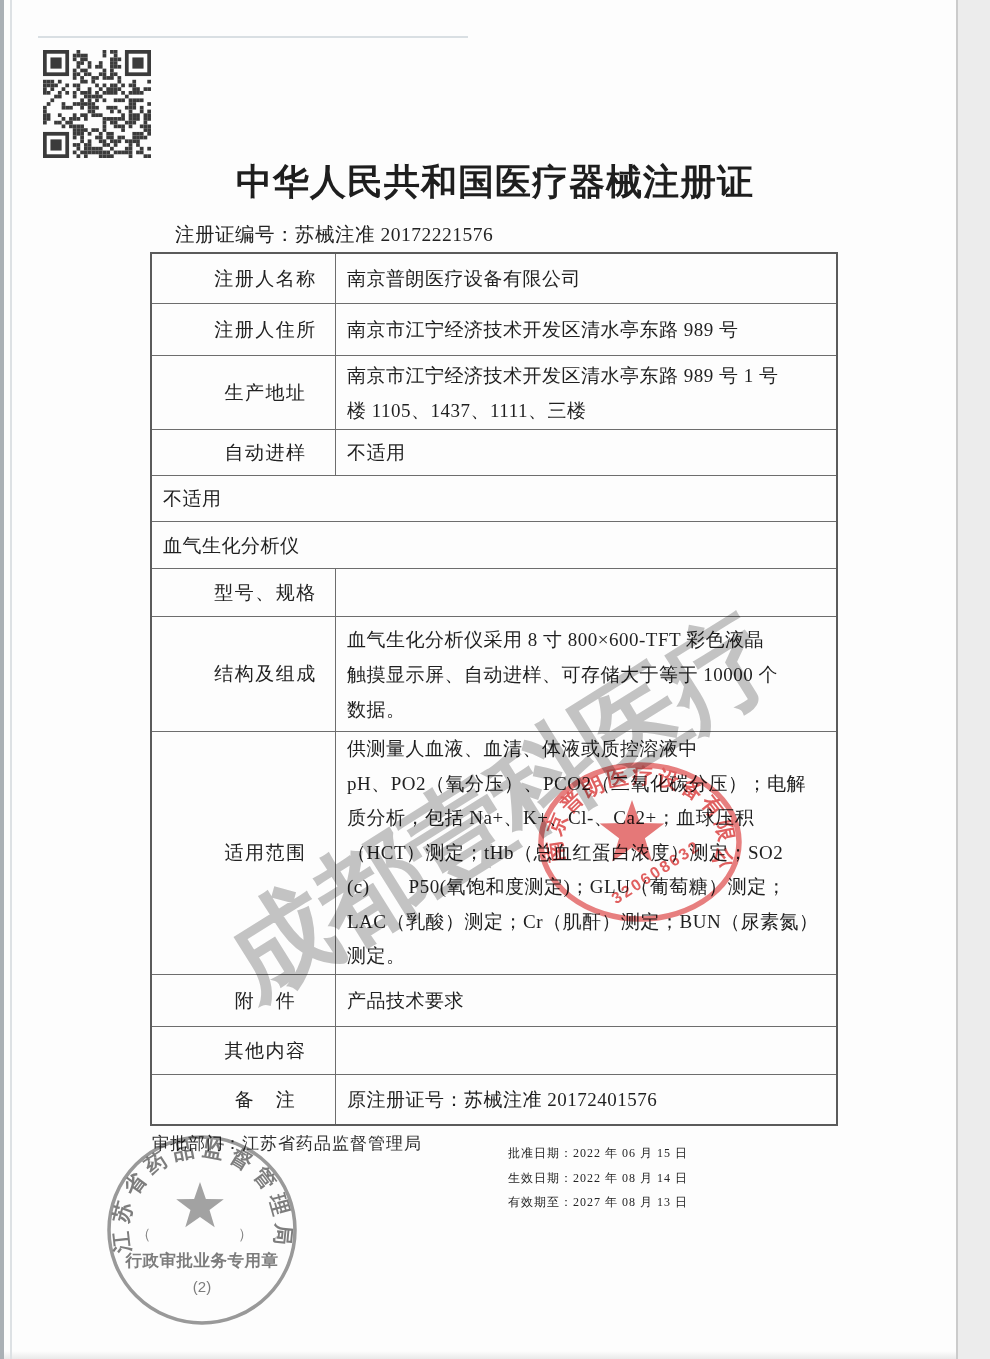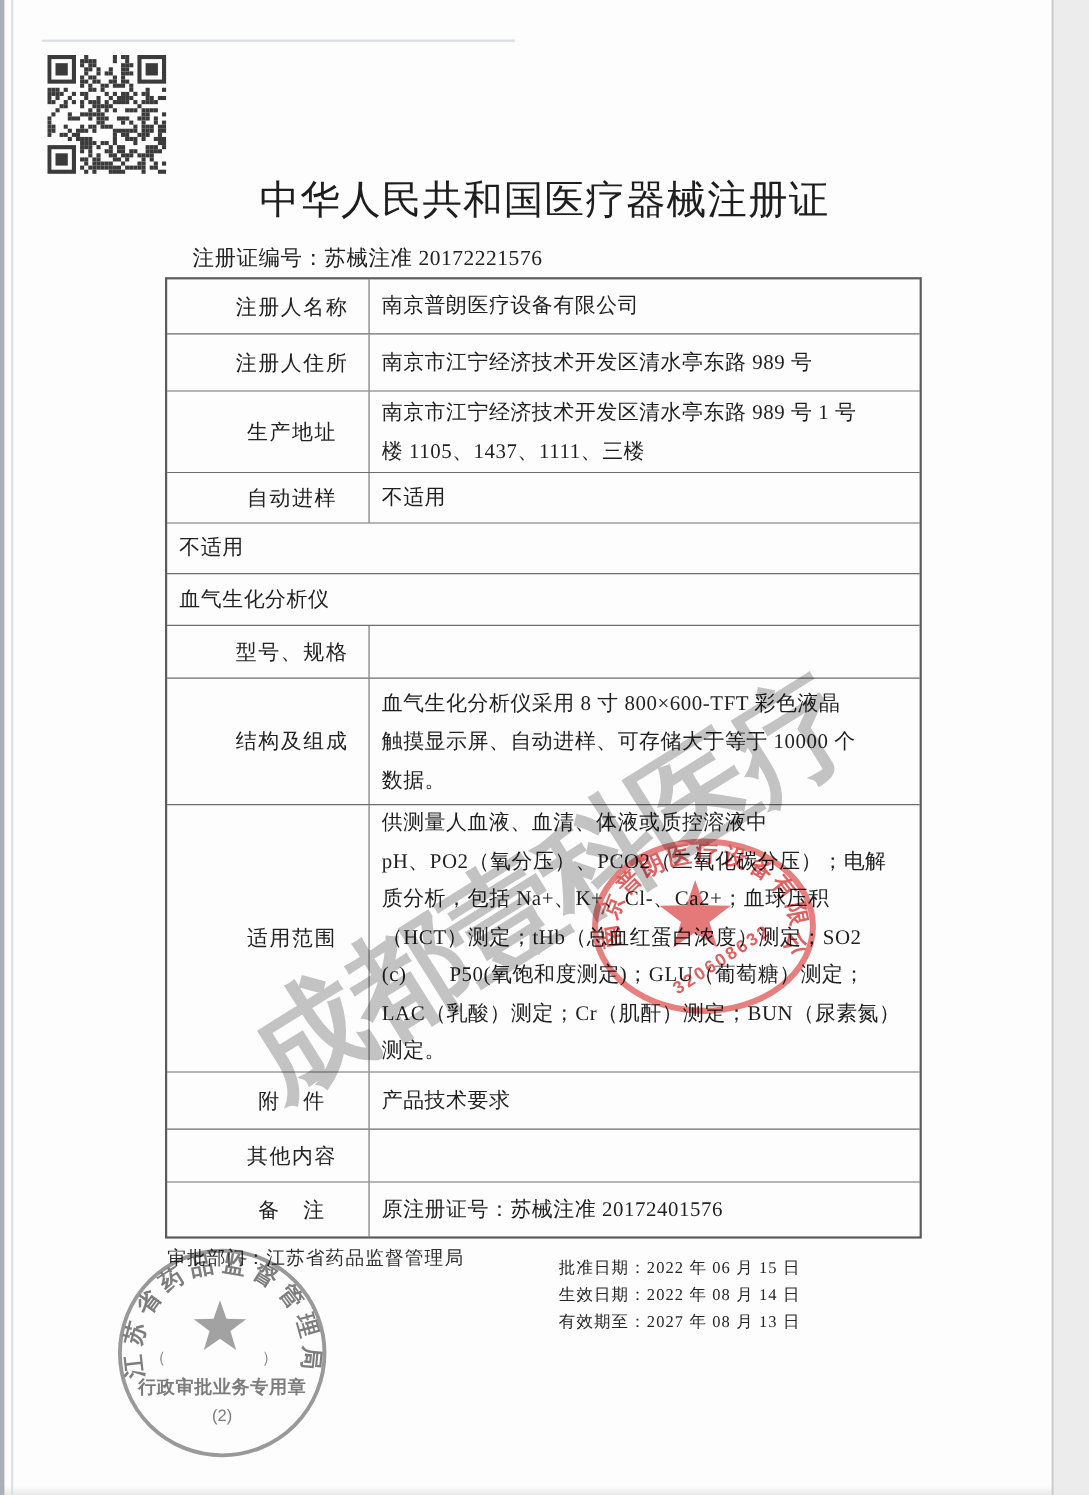--- a/index.html
+++ b/index.html
@@ -12,38 +12,38 @@
   
   .edge-left-band{left:0;top:0;bottom:0;width:4px;background:#aab0b5;z-index:20;}
   .edge-left-line{left:10px;top:0;bottom:0;width:2px;background:#dde1e4;z-index:20;}
   .edge-right-band{right:0;top:0;bottom:0;width:32px;background:#ececec;z-index:20;}
   .edge-right-line{right:32px;top:0;bottom:0;width:2px;background:#cbcbcb;z-index:20;}
   .edge-bottom{left:0;right:0;bottom:0;height:8px;background:linear-gradient(#fdfdfd,#e9e9e9);z-index:19;}
   .top-scan-line{left:38px;top:36px;width:430px;height:2px;background:#ccd4da;opacity:.75;z-index:3;}
   
   .qr{left:43px;top:50px;width:109px;height:108px;z-index:4;}
   
-  .doc-title{left:0;top:158px;width:990px;text-align:center;font-size:36px;font-weight:400;
+  .doc-title{left:0;top:158px;width:990px;text-align:center;font-size:36px;font-weight:700;
     letter-spacing:1px;color:#1e1e1e;font-family:"Liberation Sans","DejaVu Sans",sans-serif;z-index:4;}
   .cert-line{left:175px;top:221px;font-size:19.5px;color:#222;letter-spacing:.5px;z-index:4;}
   
   .cert-table{left:150px;top:252px;width:688px;border:2px solid rgba(62,62,62,.85);
     box-sizing:border-box;z-index:4;background:transparent;}
   .trow{display:flex;border-bottom:1.6px solid rgba(72,72,72,.8);box-sizing:border-box;}
   .trow:last-child{border-bottom:none;}
   .cell-label{width:184px;flex:0 0 184px;border-right:1.6px solid rgba(72,72,72,.8);
     display:flex;align-items:center;justify-content:center;font-size:19px;letter-spacing:1.5px;
     color:#222;box-sizing:border-box;text-align:left;padding-left:44px;}
   .cell-value{flex:1;display:flex;align-items:center;padding:4px 8px 4px 11px;font-size:19px;
     color:#1f1f1f;letter-spacing:.5px;box-sizing:border-box;}
   .cell-value span{white-space:pre-line;line-height:35px;display:block;}
   .trow.tall .cell-value span{line-height:34.5px;}
   
   .approval-line{left:152px;top:1132px;font-size:17px;color:#2d2d2d;z-index:4;letter-spacing:1px;}
-  .dates{left:508px;top:1141px;font-size:15px;color:#242424;z-index:4;}
+  .dates{left:508px;top:1141px;font-size:12px;color:#242424;z-index:4;}
   .dates .dline{height:24.5px;line-height:24.5px;letter-spacing:1px;}
   
   .watermark{left:195px;top:764px;width:560px;height:120px;line-height:120px;
     font-size:106px;letter-spacing:-3px;color:rgba(150,150,150,.55);white-space:nowrap;
     transform:rotate(-32deg);transform-origin:center;z-index:6;mix-blend-mode:multiply;
     font-weight:600;z-index:6;}
   
   .stamp{z-index:8;mix-blend-mode:multiply;}
   .stamp-company{left:527px;top:748px;}
   .stamp-authority{left:92px;top:1120px;}

